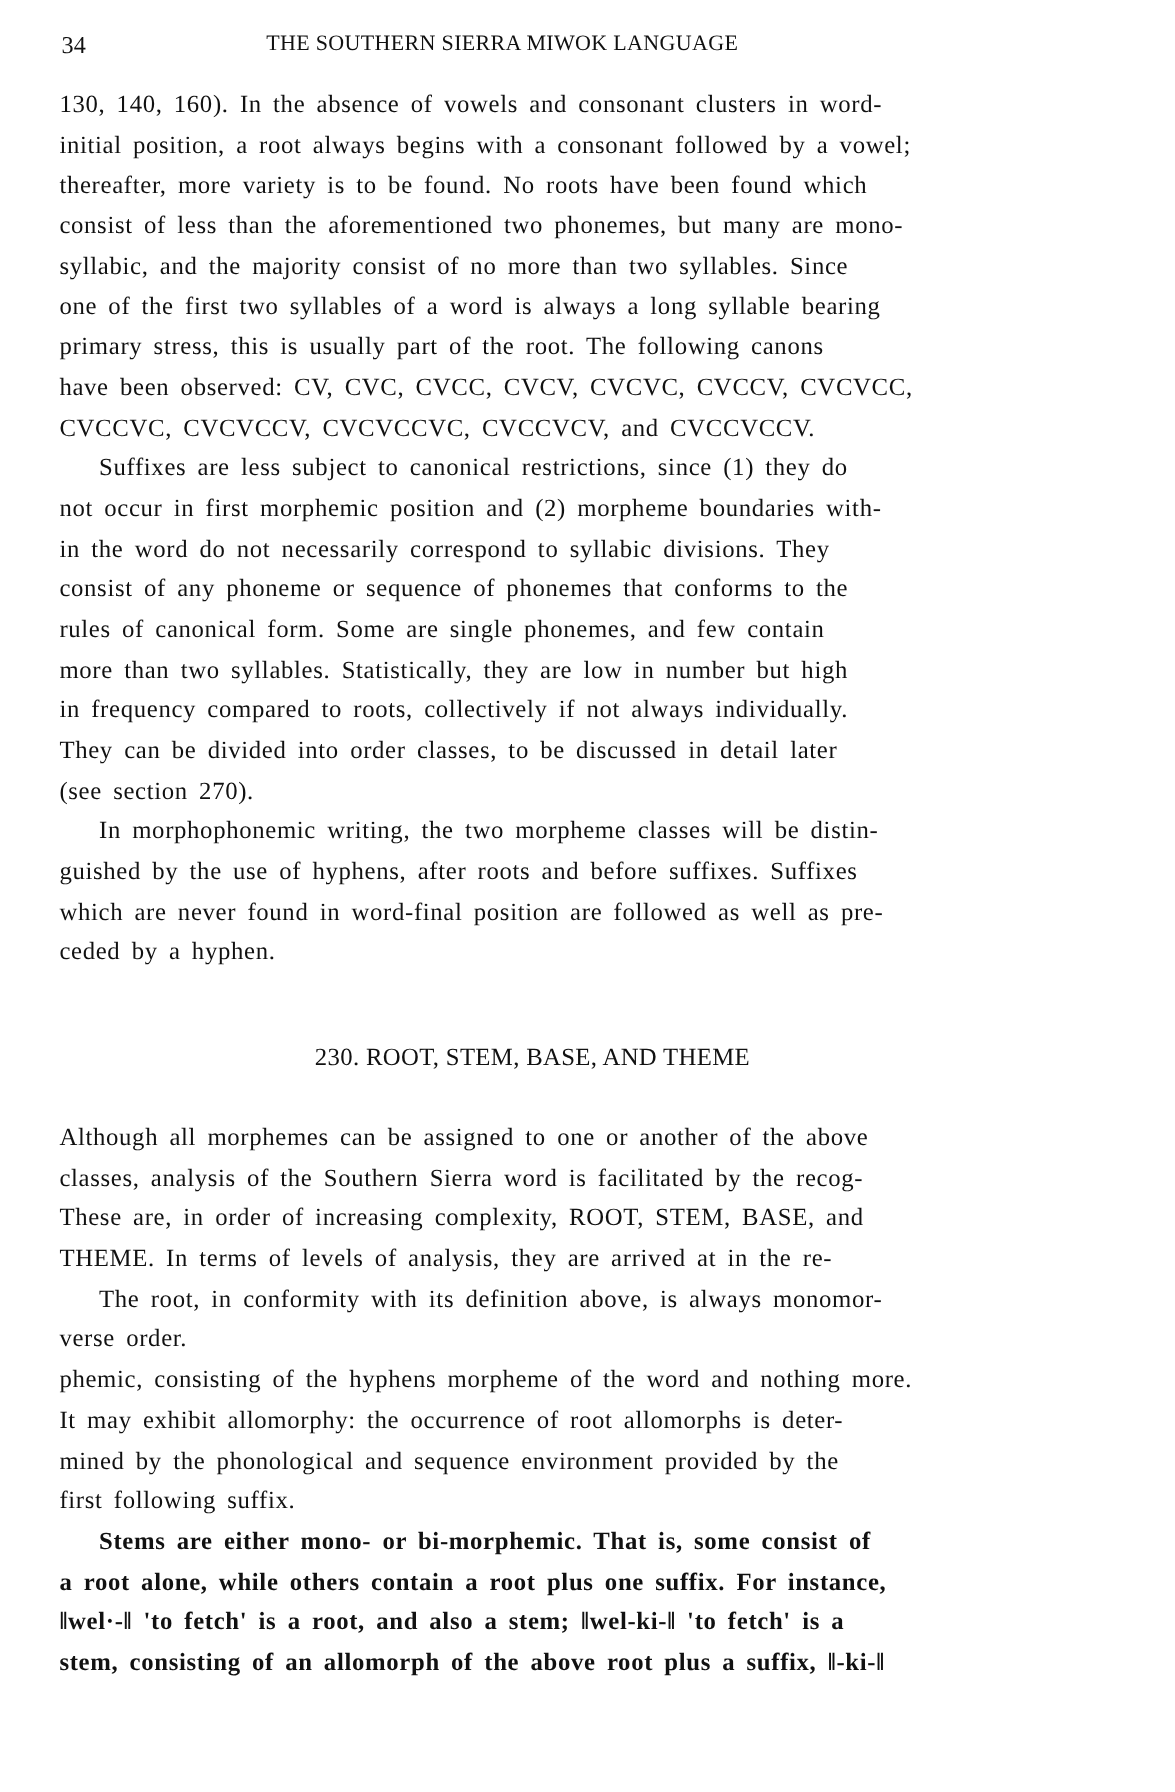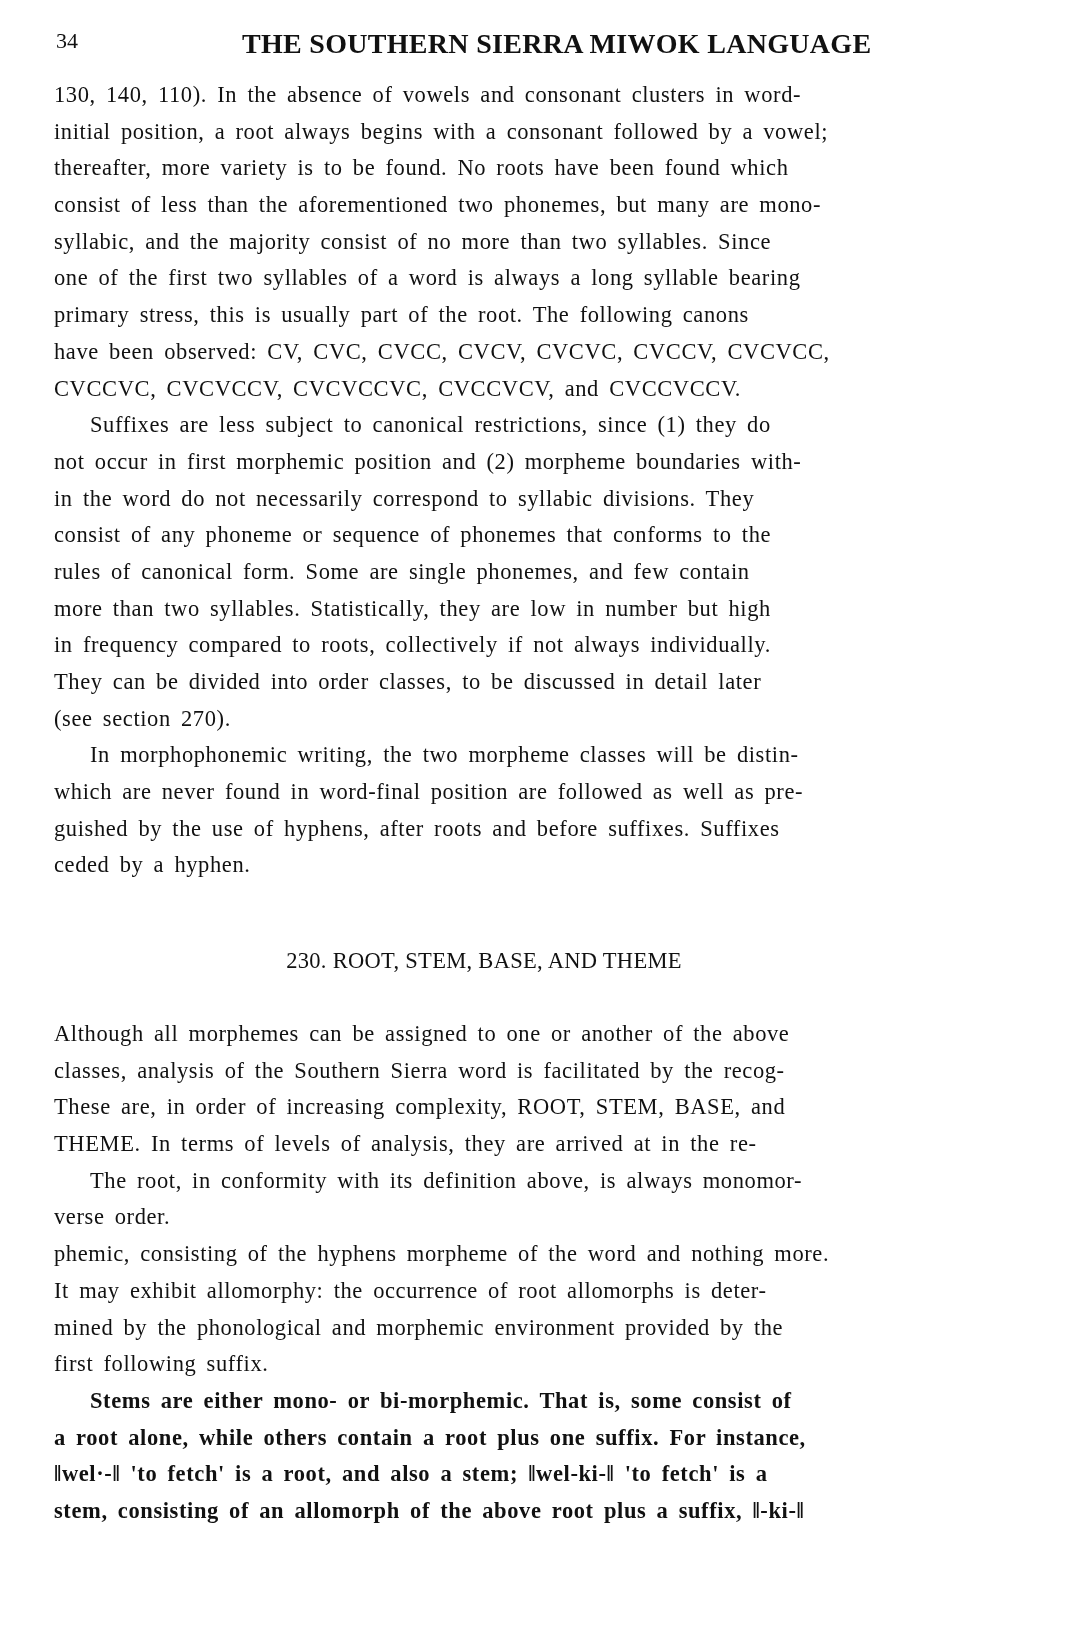--- a/index.html
+++ b/index.html
@@ -3,21 +3,21 @@
 <meta charset="utf-8">
 <style>
   html, body { margin: 0; padding: 0; background: #ffffff; }
   body {
     width: 1068px; height: 1629px; position: relative; overflow: hidden;
     font-family: "Liberation Serif", "DejaVu Serif", serif;
     color: #111111;
   }
   .header { position: absolute; top: 28px; left: 56px; width: 960px; height: 30px; }
   .page-number { position: absolute; left: 0; top: 0; font-size: 22px; }
-  .running-title { position: absolute; left: 186px; top: 0; font-size: 28px; letter-spacing: 0.3px; font-weight: bold; }
+  .running-title { position: absolute; left: 186px; top: 0; font-size: 20px; letter-spacing: 0.3px; }
   .text-block { position: absolute; left: 54px; width: 960px; }
   .line {
     font-size: 22.5px; height: 36.7px; line-height: 36.7px; white-space: nowrap;
     letter-spacing: 0.6px; word-spacing: 4px;
   }
   .line.indent { padding-left: 36px; }
   .line.bold { font-weight: bold; }
   .section-heading {
     position: absolute; top: 948px; left: 0; width: 968px; text-align: center;
     font-size: 22.5px; letter-spacing: 0.3px;
@@ -27,54 +27,54 @@
 </style>
 </head>
 <body>
 
 <div class="header">
   <span class="page-number">34</span>
   <span class="running-title">THE SOUTHERN SIERRA MIWOK LANGUAGE</span>
 </div>
 
 <div class="text-block block1" id="block1">
-    <div class="line">130, 140, 110). In the absence of vowels and consonant clusters in word-</div>
+    <div class="line">130, 140, 160). In the absence of vowels and consonant clusters in word-</div>
     <div class="line">initial position, a root always begins with a consonant followed by a vowel;</div>
     <div class="line">thereafter, more variety is to be found. No roots have been found which</div>
     <div class="line">consist of less than the aforementioned two phonemes, but many are mono-</div>
     <div class="line">syllabic, and the majority consist of no more than two syllables.  Since</div>
     <div class="line">one of the first two syllables of a word is always a long syllable bearing</div>
     <div class="line">primary stress, this is usually part of the root.  The following canons</div>
     <div class="line">have been observed:  CV, CVC, CVCC, CVCV, CVCVC, CVCCV, CVCVCC,</div>
     <div class="line">CVCCVC, CVCVCCV, CVCVCCVC, CVCCVCV, and CVCCVCCV.</div>
     <div class="line indent">Suffixes are less subject to canonical restrictions, since (1) they do</div>
     <div class="line">not occur in first morphemic position and (2) morpheme boundaries with-</div>
     <div class="line">in the word do not necessarily correspond to syllabic divisions.  They</div>
     <div class="line">consist of any phoneme or sequence of phonemes that conforms to the</div>
     <div class="line">rules of canonical form.  Some are single phonemes, and few contain</div>
     <div class="line">more than two syllables.  Statistically, they are low in number but high</div>
     <div class="line">in frequency compared to roots, collectively if not always individually.</div>
     <div class="line">They can be divided into order classes, to be discussed in detail later</div>
     <div class="line">(see section 270).</div>
     <div class="line indent">In morphophonemic writing, the two morpheme classes will be distin-</div>
+    <div class="line">guished by the use of hyphens, after roots and before suffixes.  Suffixes</div>
     <div class="line">which are never found in word-final position are followed as well as pre-</div>
-    <div class="line">guished by the use of hyphens, after roots and before suffixes.  Suffixes</div>
     <div class="line">ceded by a hyphen.</div>
   </div>
 
 <div class="section-heading">230. ROOT, STEM, BASE, AND THEME</div>
 
 <div class="text-block block2" id="block2">
     <div class="line">Although all morphemes can be assigned to one or another of the above</div>
     <div class="line">classes, analysis of the Southern Sierra word is facilitated by the recog-</div>
     <div class="line">These are, in order of increasing complexity, ROOT, STEM, BASE, and</div>
     <div class="line">THEME.  In terms of levels of analysis, they are arrived at in the re-</div>
     <div class="line indent">The root, in conformity with its definition above, is always monomor-</div>
     <div class="line">verse order.</div>
     <div class="line">phemic, consisting of the hyphens morpheme of the word and nothing more.</div>
     <div class="line">It may exhibit allomorphy: the occurrence of root allomorphs is deter-</div>
-    <div class="line">mined by the phonological and morphemic environment provided by the</div>
+    <div class="line">mined by the phonological and sequence environment provided by the</div>
     <div class="line">first following suffix.</div>
     <div class="line indent bold">Stems are either mono- or bi-morphemic.  That is, some consist of</div>
     <div class="line bold">a root alone, while others contain a root plus one suffix.  For instance,</div>
     <div class="line bold">‖wel·-‖  'to fetch' is a root, and also a stem;  ‖wel-ki-‖  'to fetch' is a</div>
     <div class="line bold">stem, consisting of an allomorph of the above root plus a suffix,  ‖-ki-‖</div>
   </div>
 
 </body></html>

